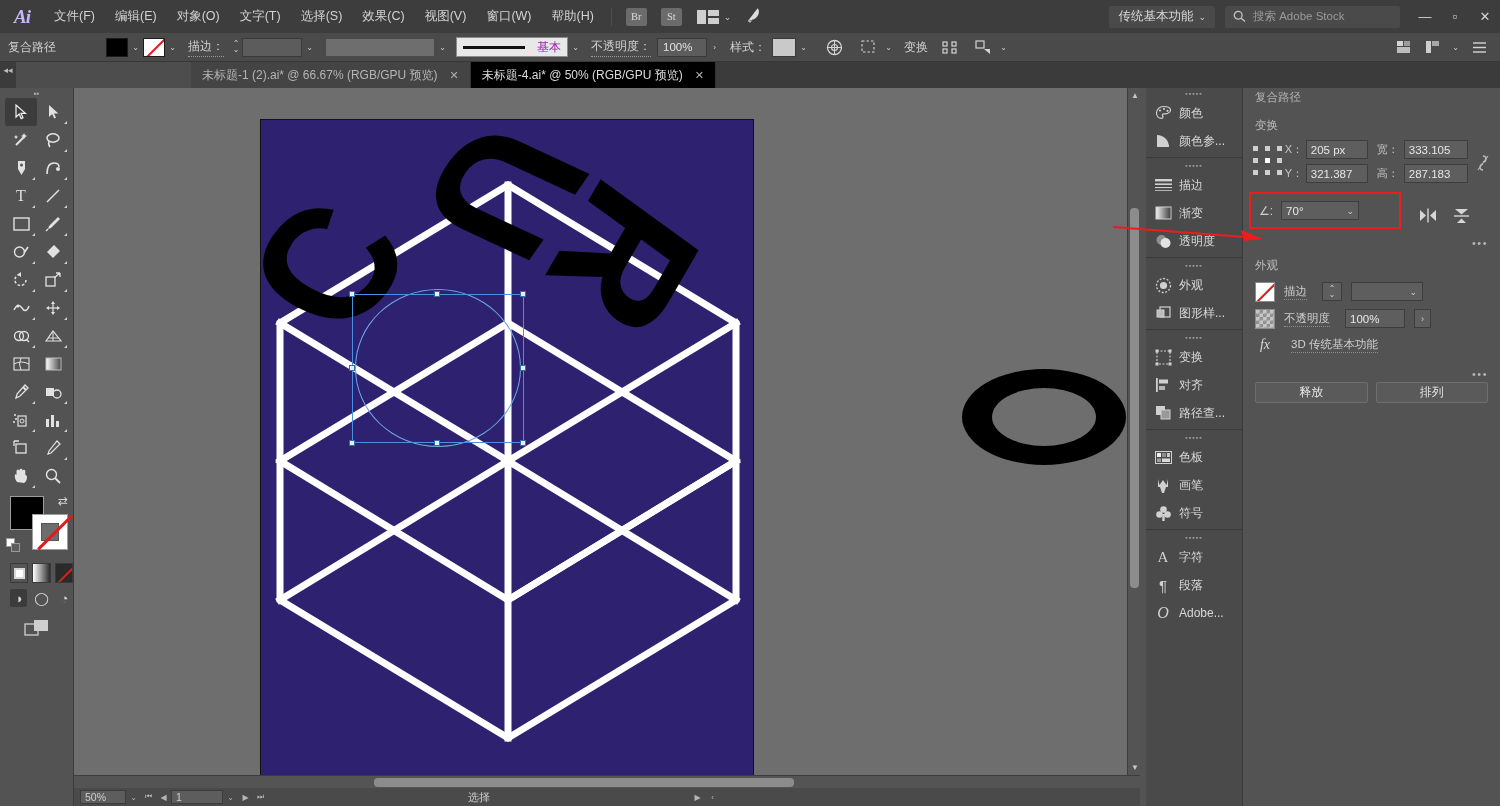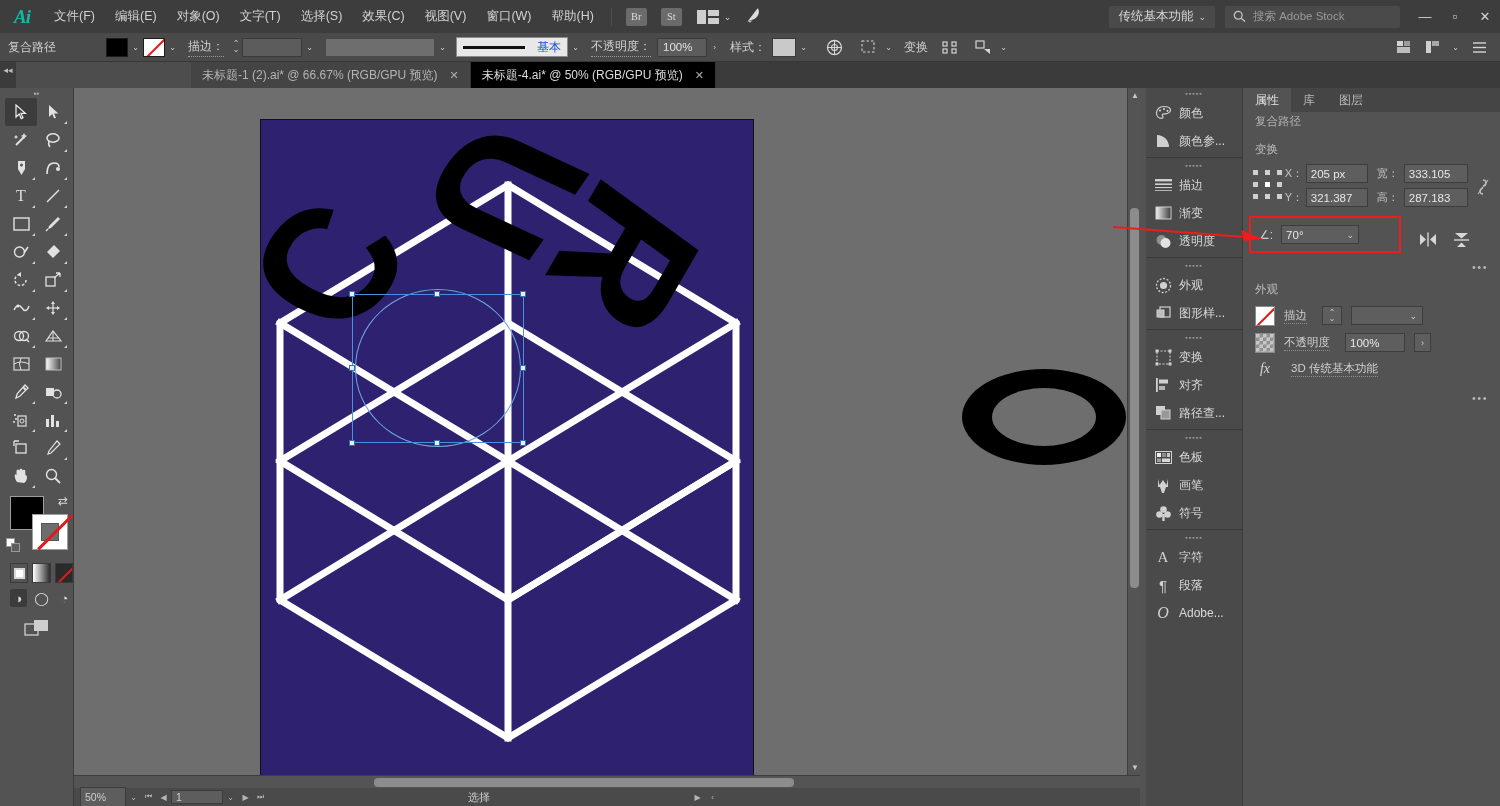--- a/index.html
+++ b/index.html
@@ -12,21 +12,21 @@
   }
   .app { position:relative; width:1500px; height:806px; }
 
   
   .menubar{
     position:absolute; left:0; top:0; width:1500px; height:33px;
     background:#3d3d3d; display:flex; align-items:center;
   }
   .ai-logo{
     width:44px; height:33px; display:flex; align-items:center; justify-content:center;
-    color:#14b8a6; font-size:19px; font-weight:bold; font-style:italic;
+    color:#c4b5fd; font-size:19px; font-weight:bold; font-style:italic;
     font-family:"Liberation Serif",serif; letter-spacing:-1px;
   }
   .menu-item{
     padding:0 10px; height:33px; line-height:33px; color:#d2d2d2; font-size:12.5px;
     white-space:nowrap; cursor:default;
   }
   .mb-sep{ width:1px; height:18px; background:#4e4e4e; margin:0 7px; }
   .sq-btn{
     width:21px; height:18px; background:#6b6b6b; color:#dcdcdc;
     font-size:10.5px; display:flex; align-items:center; justify-content:center;
@@ -71,21 +71,21 @@
   }
   .spin{ display:flex; flex-direction:column; width:12px; align-items:center; color:#d0d0d0; line-height:6px; font-size:8px;}
   .inp{
     height:19px; background:#5c5c5c; border:1px solid #3a3a3a; color:#e2e2e2;
     font-size:11.5px; display:flex; align-items:center; padding:0 5px;
   }
   .stroke-profile{
     height:19px; width:110px; background:#6e6e6e; border:1px solid #4a4a4a;
   }
   .brush-def{
-    height:20px; width:112px; background:#e8e8e8; color:#1d4ed8; display:flex;
+    height:20px; width:112px; background:#e8e8e8; color:#a21caf; display:flex;
     align-items:center; justify-content:space-between; padding:0 6px; border:1px solid #8a8a8a;
   }
   .brush-line{ width:62px; height:3px; background:#111; }
   .style-sw{ width:24px; height:19px; background:#c9c9c9; border:1px solid #3a3a3a; }
   .cb-ic{ width:26px; height:24px; display:flex; align-items:center; justify-content:center; color:#d4d4d4; }
   .cb-right{ margin-left:auto; display:flex; align-items:center; gap:3px; }
 
   
   .tabbar{
     position:absolute; left:0; top:62px; width:1500px; height:26px; background:#3b3b3b;
@@ -182,21 +182,21 @@
   .vthumb{ position:absolute; left:2px; top:120px; width:9px; height:380px; background:#8c8c8c; border-radius:4px;}
   .hscroll{ position:absolute; left:0; bottom:0; width:1066px; height:13px; background:#545454; border-top:1px solid #3d3d3d;}
   .hthumb{ position:absolute; top:2px; left:300px; width:420px; height:9px; background:#8c8c8c; border-radius:4px;}
   .vs-arrow{ position:absolute; left:3px; color:#c8c8c8; font-size:8px; }
 
   
   .statusbar{
     position:absolute; left:74px; top:788px; width:1066px; height:18px;
     background:#4a4a4a; display:flex; align-items:center; font-size:11px; color:#cfcfcf;
   }
-  .zoom-inp{ width:46px; height:20px; background:#5d5d5d; border:1px solid #3c3c3c; display:flex; align-items:center; padding:0 4px; font-size:10.5px;}
+  .zoom-inp{ width:46px; height:14px; background:#5d5d5d; border:1px solid #3c3c3c; display:flex; align-items:center; padding:0 4px; font-size:10.5px;}
   .sb-ic{ width:15px; height:16px; display:flex; align-items:center; justify-content:center; font-size:8px; color:#b6b6b6;}
   .page-inp{ width:52px; height:14px; background:#5d5d5d; border:1px solid #3c3c3c; display:flex; align-items:center; padding:0 4px; font-size:10.5px;}
 
   
   .icondock{
     position:absolute; left:1146px; top:88px; width:97px; height:718px;
     background:#4a4a4a; border-right:1px solid #3a3a3a;
   }
   .dk-grip{ height:11px; display:flex; align-items:center; justify-content:center; color:#9a9a9a; font-size:7px; letter-spacing:1px;}
   .dk-item{
@@ -890,25 +890,20 @@
       <span class="dk-ic" style="font-size:15px;">¶</span>
       <span>段落</span>
     </div>
     <div class="dk-item">
       <span class="dk-ic" style="font-family:'Liberation Serif',serif;font-size:16px;font-style:italic;">O</span>
       <span>Adobe...</span>
     </div>
   </div>
 
   <div class="props">
-    <div class="ptabs">
-      <div class="ptab active">属性</div>
-      <div class="ptab">库</div>
-      <div class="ptab">图层</div>
-    </div>
 
     <div class="sect-t">复合路径</div>
     <div class="sect-h">变换</div>
 
     <div class="xf-grid">
       <div class="ref-pt">
         <i style="left:0;top:0;"></i>
           <i style="left:12px;top:0;"></i>
           <i style="left:24px;top:0;"></i>
         <i style="left:0;top:12px;"></i>
@@ -990,20 +985,24 @@
       <span class="op-go">›</span>
     </div>
 
     <div class="fx-row">
       <span class="fx-ic">fx</span>
       <span class="app-lab">3D 传统基本功能</span>
     </div>
 
     <div class="dots" style="margin-top:8px;">•••</div>
 
+    <div class="qa-btns">
+      <span class="qa-btn">释放</span>
+      <span class="qa-btn">排列</span>
+    </div>
 
   </div>
 
   <svg class="ann-arrow" viewBox="0 0 150 22">
     <line x1="0" y1="6" x2="132" y2="16" stroke="#ee1c1c" stroke-width="2.2"></line>
     <path d="M150 18 L128 9 L131 20 Z" fill="#ee1c1c"></path>
   </svg>
 
 </div>
 

